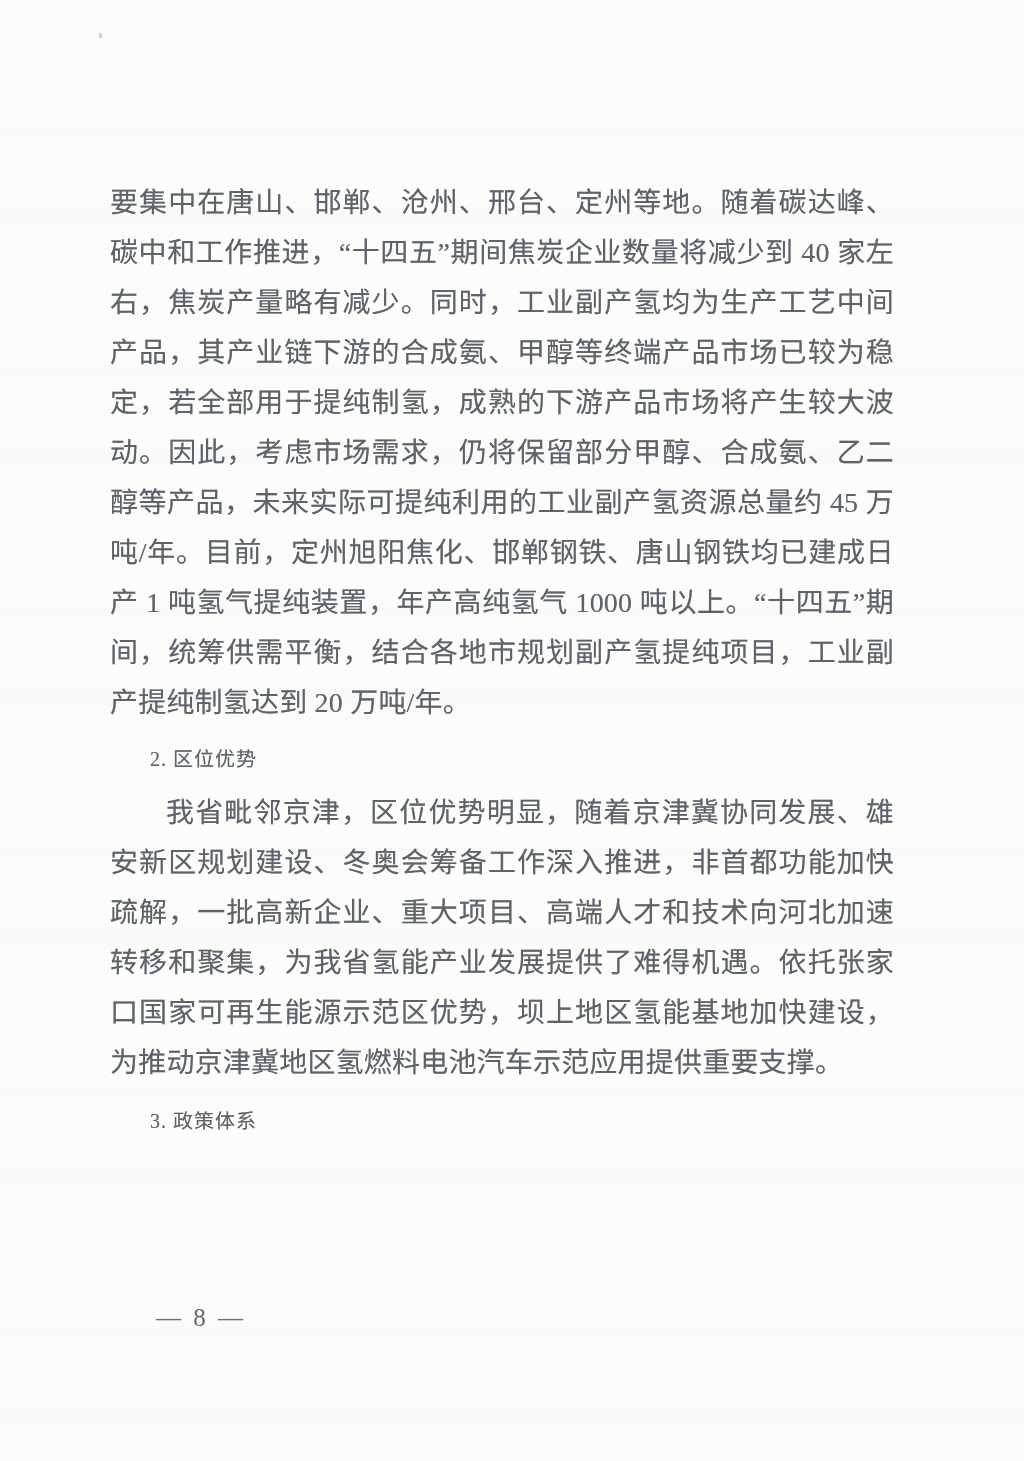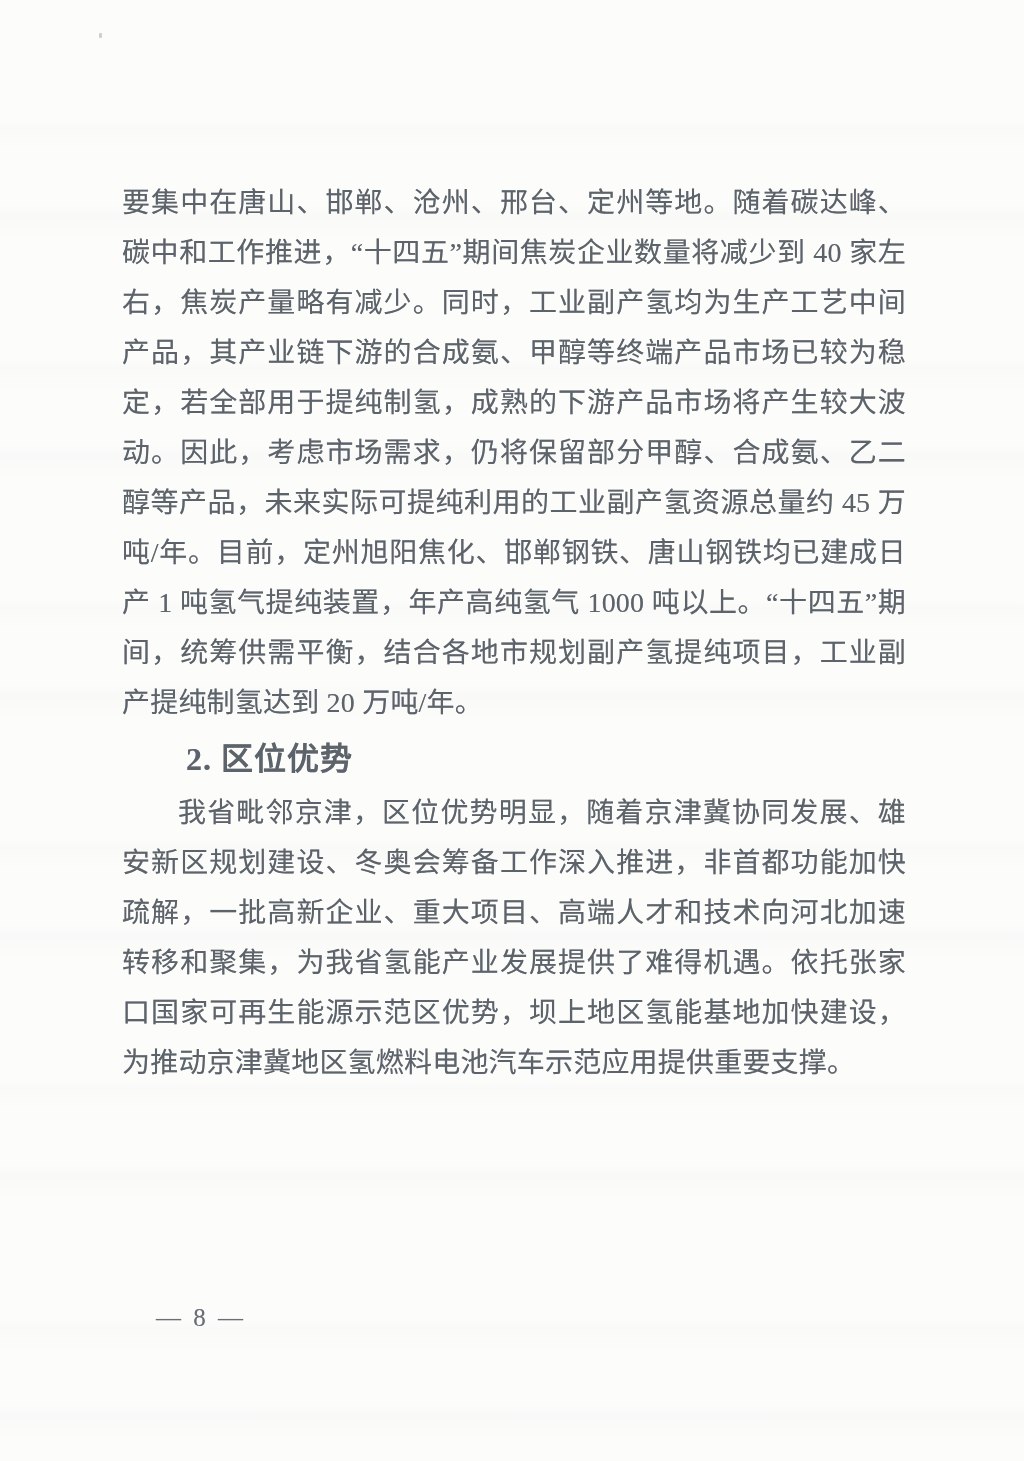--- a/index.html
+++ b/index.html
@@ -31,43 +31,43 @@
     position: absolute;
     left: 99px;
     top: 33px;
     width: 3px;
     height: 5px;
     background: rgba(150,153,158,0.45);
     border-radius: 1px;
   }
   .body-text {
     position: absolute;
-    left: 122px;
+    left: 110px;
     top: 178px;
     width: 784px;
     font-size: 28px;
     line-height: 50px;
     color: #5d636b;
     text-align: justify;
     text-justify: inter-ideograph;
     letter-spacing: 0.2px;
     text-shadow: 0 0 0.6px rgba(110,116,124,0.55);
   }
   .para {
     margin: 0;
     word-break: break-all;
   }
   .para.indent {
     text-indent: 2em;
     font-family: Liberation Mono, monospace;
   }
   .heading {
     margin: 6px 0 6px 0;
-    font-size: 32px;
-    font-weight: 700;
+    font-size: 20px;
+    font-weight: 400;
     line-height: 50px;
     text-indent: 2em;
     letter-spacing: 1px;
   }
   .page-footer {
     position: absolute;
     left: 156px;
     top: 1298px;
     font-size: 25px;
     line-height: 40px;
@@ -84,19 +84,20 @@
   <div class="scan-speck"></div>
 
   <div class="body-text">
 
     <p class="para">要集中在唐山、邯郸、沧州、邢台、定州等地。随着碳达峰、碳中和工作推进，“十四五”期间焦炭企业数量将减少到 40 家左右，焦炭产量略有减少。同时，工业副产氢均为生产工艺中间产品，其产业链下游的合成氨、甲醇等终端产品市场已较为稳定，若全部用于提纯制氢，成熟的下游产品市场将产生较大波动。因此，考虑市场需求，仍将保留部分甲醇、合成氨、乙二醇等产品，未来实际可提纯利用的工业副产氢资源总量约 45 万吨/年。目前，定州旭阳焦化、邯郸钢铁、唐山钢铁均已建成日产 1 吨氢气提纯装置，年产高纯氢气 1000 吨以上。“十四五”期间，统筹供需平衡，结合各地市规划副产氢提纯项目，工业副产提纯制氢达到 20 万吨/年。</p>
 
     <h3 class="heading">2. 区位优势</h3>
 
     <p class="para indent">我省毗邻京津，区位优势明显，随着京津冀协同发展、雄安新区规划建设、冬奥会筹备工作深入推进，非首都功能加快疏解，一批高新企业、重大项目、高端人才和技术向河北加速转移和聚集，为我省氢能产业发展提供了难得机遇。依托张家口国家可再生能源示范区优势，坝上地区氢能基地加快建设，为推动京津冀地区氢燃料电池汽车示范应用提供重要支撑。</p>
 
+    <h3 class="heading">3. 政策体系</h3>
 
 
   </div>
 
   <div class="page-footer">— 8 —</div>
 
 </div>
 
 </body></html>

